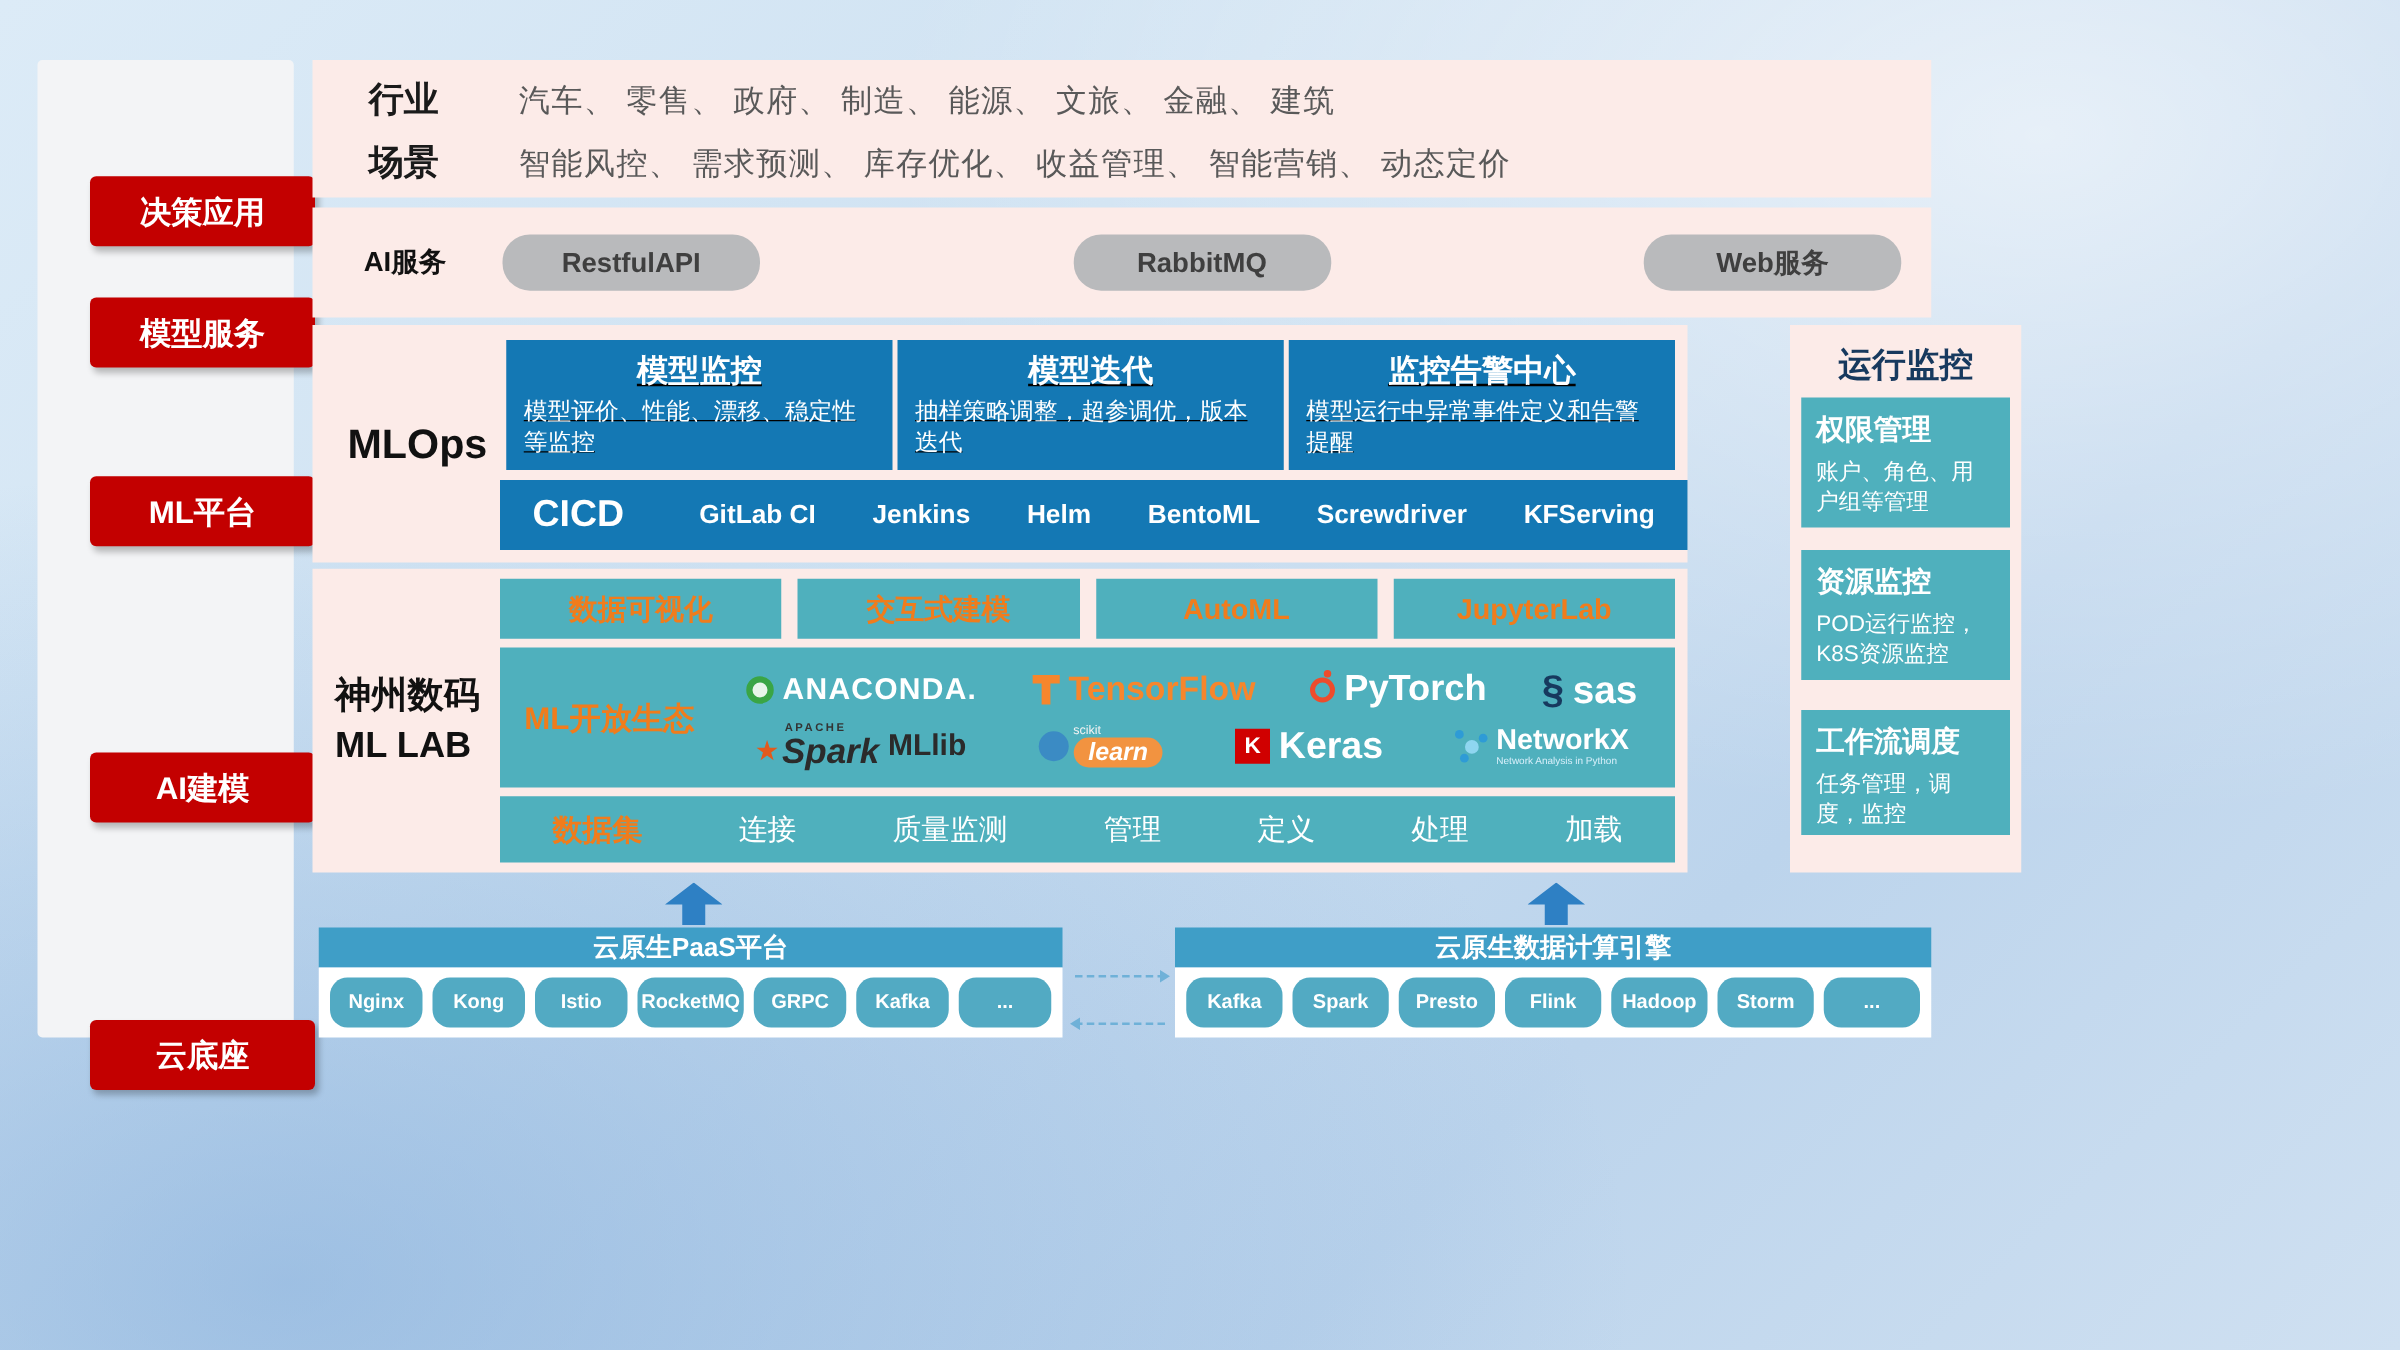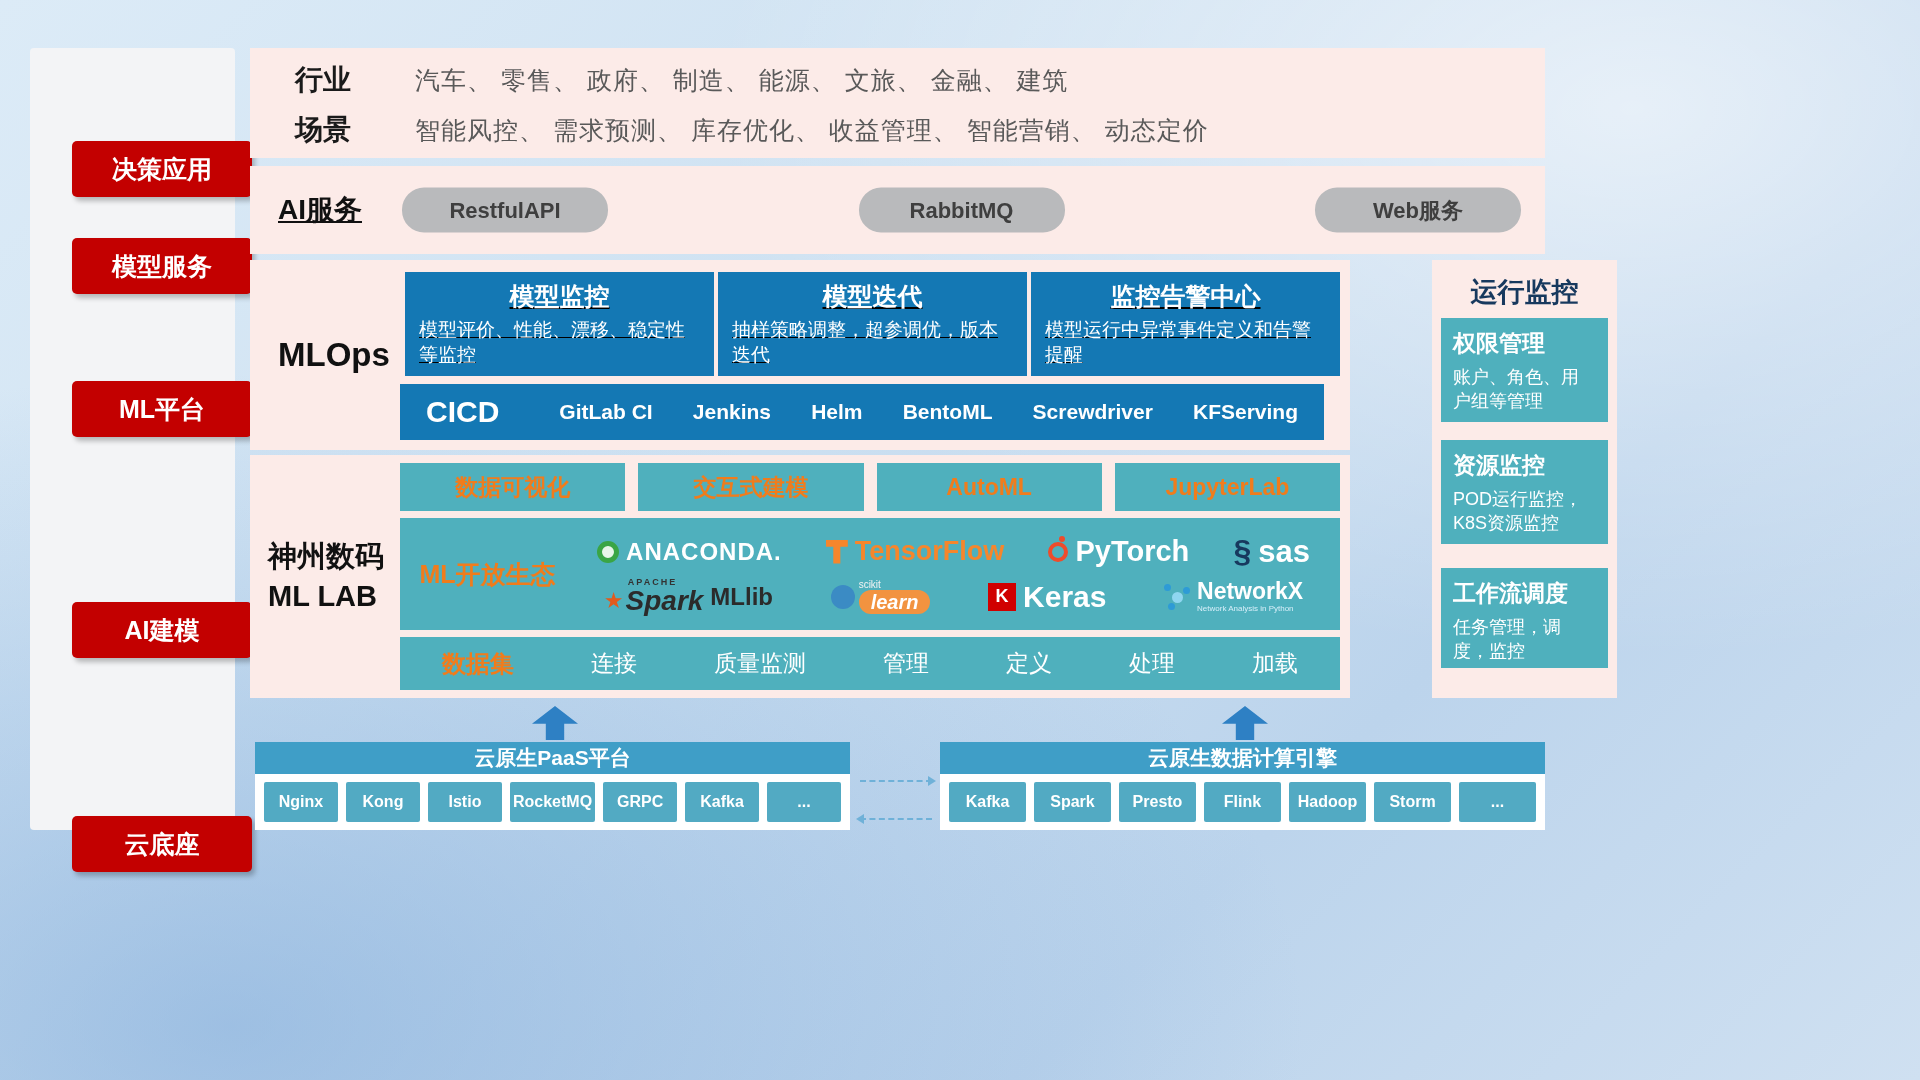--- a/index.html
+++ b/index.html
@@ -22,35 +22,35 @@
   
   .panel{ position:absolute; background:#fcebe8; }
   
   .row1{ left:250px; top:48px; width:1295px; height:110px; padding:13px 0 0 45px;
     display:flex; flex-direction:column; gap:12px; }
   .r1-line{ display:flex; align-items:center; }
   .r1-lbl{ width:120px; font-size:28px; font-weight:bold; color:#1a1a1a; }
   .r1-txt{ font-size:25px; color:#595959; letter-spacing:1px; }
   
   .row2{ left:250px; top:166px; width:1295px; height:88px; }
-  .ai-label{ position:absolute; left:28px; top:50%; transform:translateY(-50%);
-    font-size:28px; font-weight:bold; color:#111;text-decoration:underline; }
+  .ai-label{ position:absolute; left:41px; top:50%; transform:translateY(-50%);
+    font-size:22px; font-weight:bold; color:#111; }
   .btn-row{ position:absolute; left:152px; right:24px; top:50%; transform:translateY(-50%);
     display:flex; justify-content:space-between; }
   .gray-btn{ width:206px; height:45px; background:#b9babc; color:#3f3f3f;
     font-weight:bold; font-size:22px; display:flex; align-items:center; justify-content:center;border-radius:22px; }
   
   .mlops{ left:250px; top:260px; width:1100px; height:190px; }
   .mlops-label{ position:absolute; left:28px; top:50%; transform:translateY(-50%);
     font-size:33px; font-weight:bold; color:#111; }
   .mlops-cards{ position:absolute; left:155px; right:10px; top:12px; display:flex; gap:4px;text-decoration:underline; }
   .blue-card{ flex:1; height:104px; background:#1478b4; color:#fff; padding:8px 14px; }
   .blue-card .t{ font-size:25px; font-weight:bold; text-align:center; margin-bottom:5px; }
   .blue-card .b{ font-size:19px; line-height:1.3; }
-  .cicd-bar{ position:absolute; left:150px; right:26px; top:124px; height:56px;
+  .cicd-bar{ position:absolute; left:150px; right:0; top:124px; height:56px;
     background:#1478b4; color:#fff; display:flex; align-items:center; padding:0 26px; }
   .cicd-title{ font-size:30px; font-weight:bold; }
   .cicd-items{ flex:1; display:flex; justify-content:space-between; margin-left:60px;
     font-size:21px; font-weight:bold; }
   
   .monitor{ left:1432px; top:260px; width:185px; height:438px; }
   .mon-title{ text-align:center; padding-top:14px; font-size:27px; font-weight:bold; color:#17395e; }
   .mon-card{ position:absolute; left:9px; right:9px; background:#4fb0bd; color:#fff; padding:10px 12px; }
   .mon-card .t{ font-size:23px; font-weight:bold; margin-bottom:6px; }
   .mon-card .b{ font-size:18px; line-height:1.35; }
@@ -111,21 +111,21 @@
     clip-path:polygon(50% 0,100% 52%,70% 52%,70% 100%,30% 100%,30% 52%,0 52%); }
   .ua1{ left:532px; top:706px; } .ua2{ left:1222px; top:706px; }
   .found-bar{ position:absolute; top:742px; height:32px; background:#3f9ec7; color:#fff;
     font-weight:bold; font-size:21px; display:flex; align-items:center; justify-content:center; }
   .fb1{ left:255px; width:595px; } .fb2{ left:940px; width:605px; }
   .strip{ position:absolute; top:774px; height:56px; background:#fff; display:flex;
     align-items:center; gap:8px; padding:0 9px; }
   .st1{ left:255px; width:595px; } .st2{ left:940px; width:605px; }
   .chip{ flex:1; min-height:40px; background:#52aac3; color:#fff; font-weight:bold;
     font-size:16px; display:flex; align-items:center; justify-content:center;
-    text-align:center; line-height:1.05; padding:2px 3px; border-radius:2px; }
+    text-align:center; line-height:1.05; padding:2px 3px; border-radius:14px; }
   .dash{ position:absolute; height:0; border-top:2px dashed #6fb1d8; width:72px; left:860px; }
   .d1{ top:780px; } .d2{ top:818px; }
   .d1::after{ content:''; position:absolute; right:-9px; top:-6px;
     border:5px solid transparent; border-left:8px solid #6fb1d8; }
   .d2::before{ content:''; position:absolute; left:-9px; top:-6px;
     border:5px solid transparent; border-right:8px solid #6fb1d8; }
 </style>
 </head>
 <body>
 

